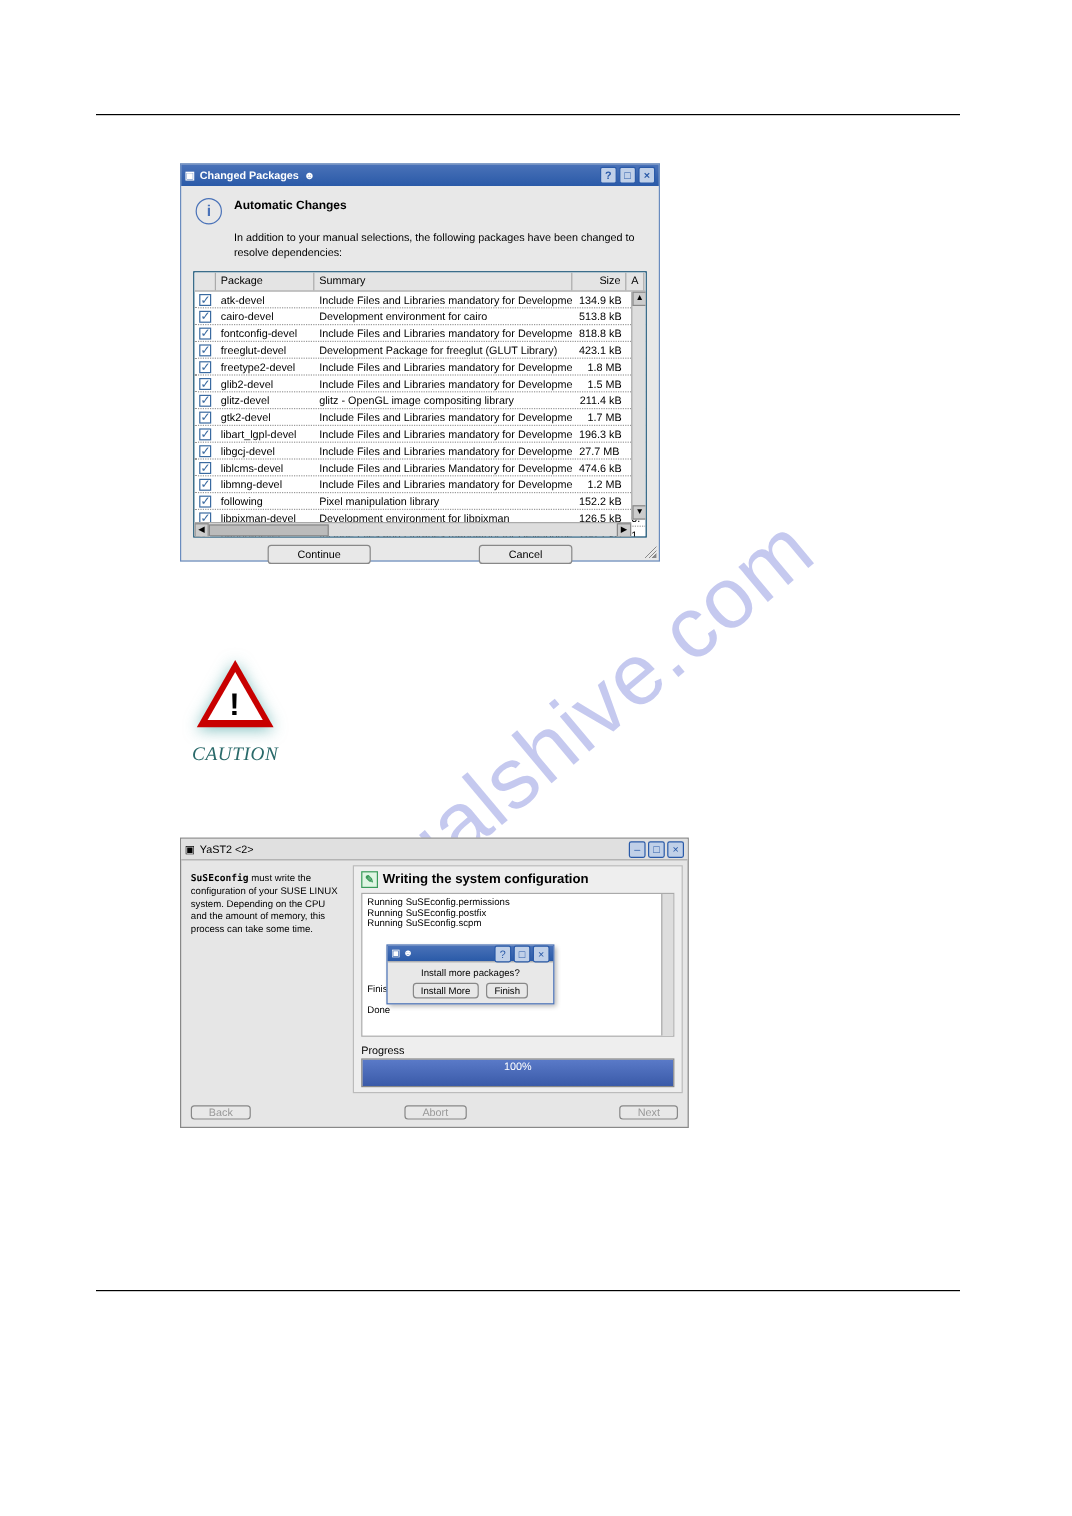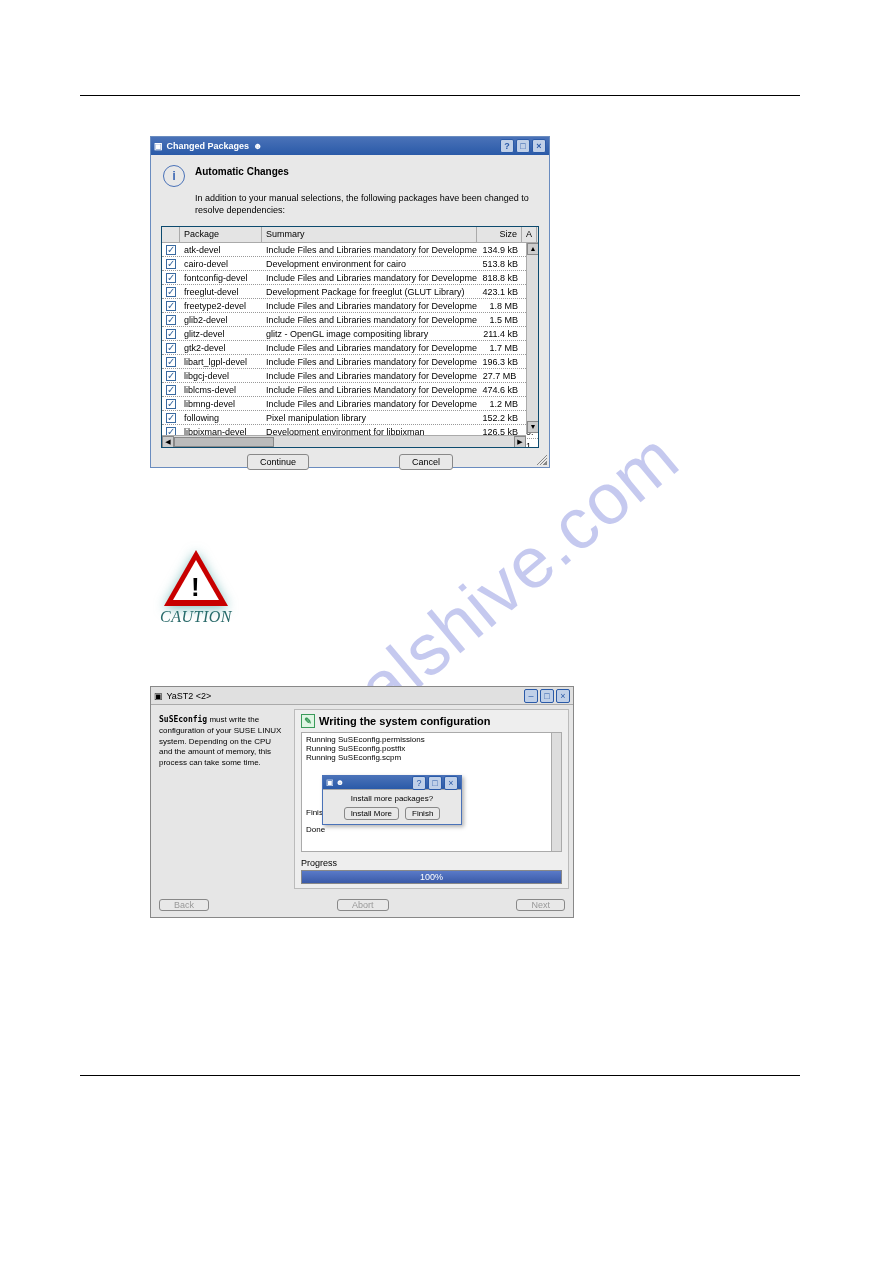--- a/index.html
+++ b/index.html
@@ -162,21 +162,21 @@
   .scroll-h .arrow:last-child { position: absolute; right: 0; }
 
   .btn-row {
     display: flex; justify-content: center; gap: 90px;
     padding: 6px 0 8px 0;
   }
   .kbtn {
     background: #e8e8e8;
     border: 1px solid #888;
     border-radius: 3px;
-    padding: 2px 12px;
+    padding: 2px 24px;
     font-size: 9px;
   }
   .resize-grip {
     position: absolute; right: 2px; bottom: 2px;
     width: 10px; height: 10px;
     background: linear-gradient(135deg, transparent 50%, #888 50%, #888 55%, transparent 55%, transparent 65%, #888 65%, #888 70%, transparent 70%, transparent 80%, #888 80%);
   }
 
   
   .caution-box {
@@ -206,21 +206,21 @@
     font-size: 26px;
     font-weight: bold;
     color: #000;
   }
   .caution-label {
     text-align: center;
     color: #2a6a6a;
     font-style: italic;
     font-family: "Times New Roman", serif;
     font-size: 16px;
-    margin-top: 2px;
+    margin-top: 14px;
     letter-spacing: 0.5px;
   }
 
   
   .win2 {
     width: 424px;
     margin-left: 70px;
     margin-top: 60px;
     border: 1px solid #888;
     background: #e6e6e6;
@@ -296,21 +296,21 @@
     font-size: 8px;
   }
   .w2-popup-btns {
     display: flex; gap: 6px; justify-content: center;
     margin-top: 4px;
   }
   .w2-popup-btns .kbtn { padding: 1px 6px; font-size: 8px; text-decoration: underline; text-decoration-color: transparent; }
 
   .w2-progress-label { font-size: 9px; margin: 6px 0 2px 0; }
   .w2-progress {
-    height: 14px;
+    height: 24px;
     background: linear-gradient(#5a7ac8, #3a5aa8);
     border: 1px solid #888;
     color: #fff;
     font-size: 9px;
     text-align: center;
     line-height: 12px;
   }
   .w2-footer {
     display: flex;
     justify-content: space-between;

